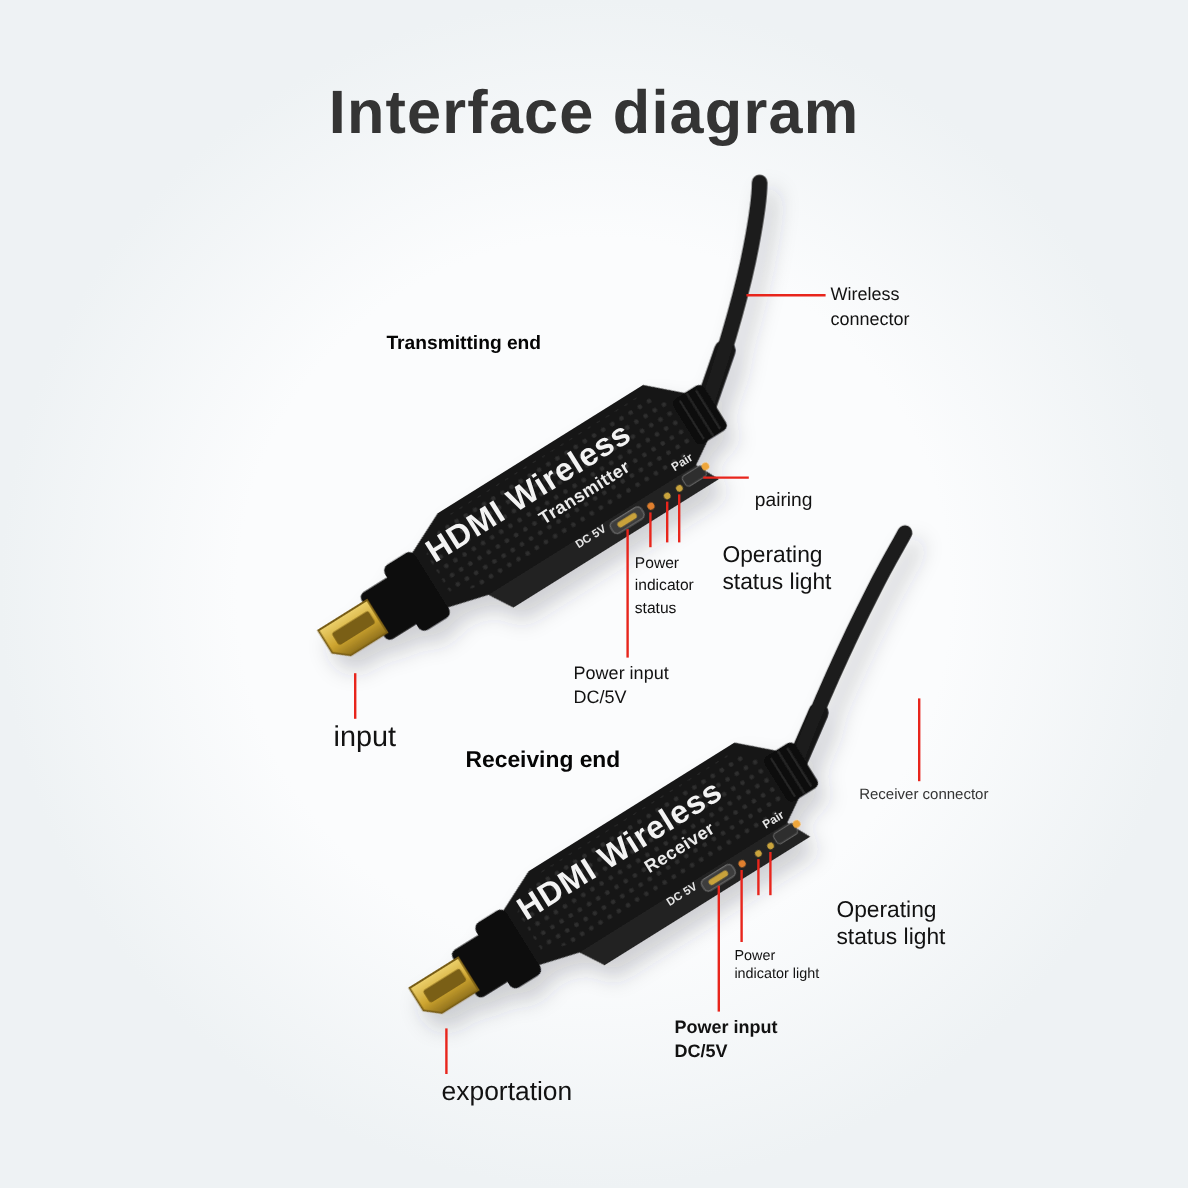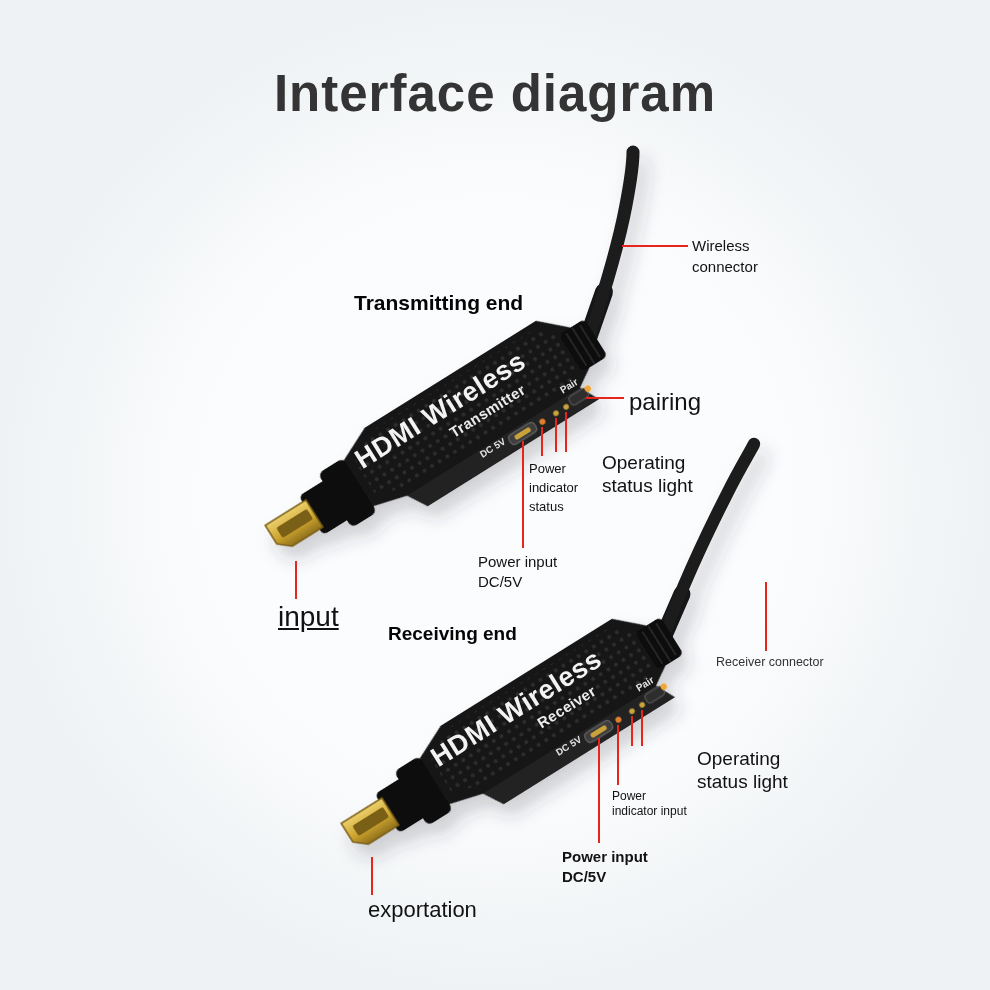--- a/index.html
+++ b/index.html
@@ -104,59 +104,59 @@
     <div class="devtext portlbl" style="left:324px; top:21px; font-size:10px;">Pair</div>
   </div>
 
   <div class="rot" style="left:348px; top:838px; transform:rotate(-32deg);">
     <div class="devtext brand" style="left:114px; top:-36px;">HDMI Wireless</div>
     <div class="devtext role" style="left:222px; top:-4px;">Receiver</div>
     <div class="devtext portlbl" style="left:222px; top:33px; font-size:9.5px;">DC 5V</div>
     <div class="devtext portlbl" style="left:324px; top:21px; font-size:10px;">Pair</div>
   </div>
 
-  <div class="lbl section" style="left:322px; top:291px; font-size:21px;margin-left:32px;">Transmitting end</div>
+  <div class="lbl section" style="left:322px; top:278px; font-size:16px;">Transmitting end</div>
 
   <div class="lbl" style="left:692px; top:235px; font-size:15px; line-height:21px;">
     <div>Wireless</div>
     <div>connector</div>
   </div>
 
-  <div class="lbl" style="left:629px; top:388px; font-size:24px;">pairing</div>
+  <div class="lbl" style="left:629px; top:409px; font-size:16px;">pairing</div>
 
   <div class="lbl" style="left:602px; top:451px; font-size:19px; line-height:23px;">
     <div>Operating</div>
     <div>status light</div>
   </div>
 
   <div class="lbl" style="left:529px; top:459px; font-size:13px; line-height:19px;">
     <div>Power</div>
     <div>indicator</div>
     <div>status</div>
   </div>
 
   <div class="lbl" style="left:478px; top:552px; font-size:15px; line-height:20px;">
     <div>Power input</div>
     <div>DC/5V</div>
   </div>
 
-  <div class="lbl" style="left:278px; top:601px; font-size:28px;text-decoration:underline;">input</div>
+  <div class="lbl" style="left:278px; top:601px; font-size:24px;">input</div>
 
   <div class="lbl section" style="left:388px; top:623px; font-size:19px;">Receiving end</div>
 
   <div class="lbl" style="left:716px; top:655px; font-size:12.5px; color:#333;">Receiver connector</div>
 
   <div class="lbl" style="left:697px; top:747px; font-size:19px; line-height:23px;">
     <div>Operating</div>
     <div>status light</div>
   </div>
 
   <div class="lbl" style="left:612px; top:789px; font-size:12px; line-height:15px;">
     <div>Power</div>
-    <div>indicator input</div>
+    <div>indicator light</div>
   </div>
 
   <div class="lbl" style="left:562px; top:847px; font-size:15px; font-weight:600; line-height:20px;">
     <div>Power input</div>
     <div>DC/5V</div>
   </div>
 
   <div class="lbl" style="left:368px; top:897px; font-size:22px;">exportation</div>
 
 </div>

